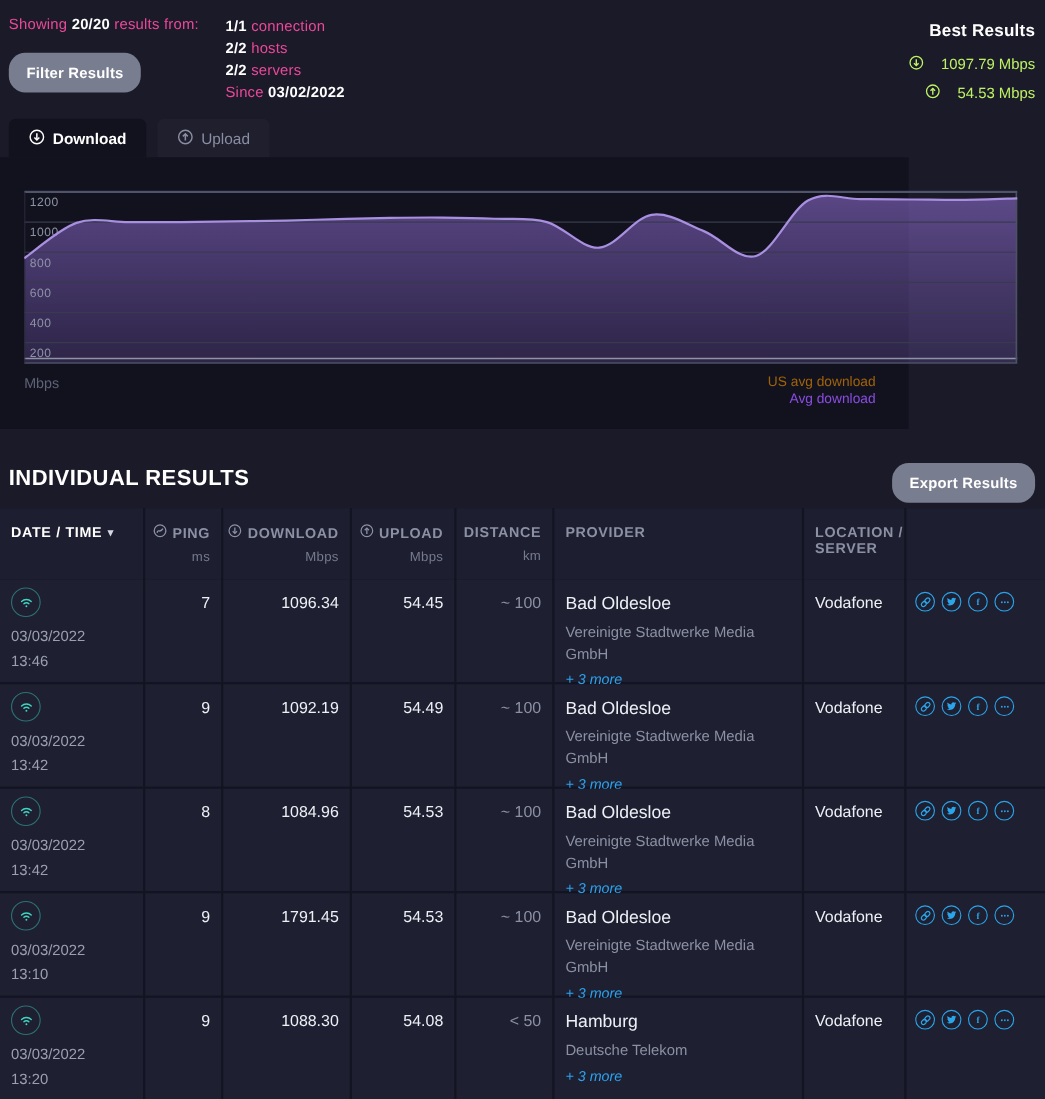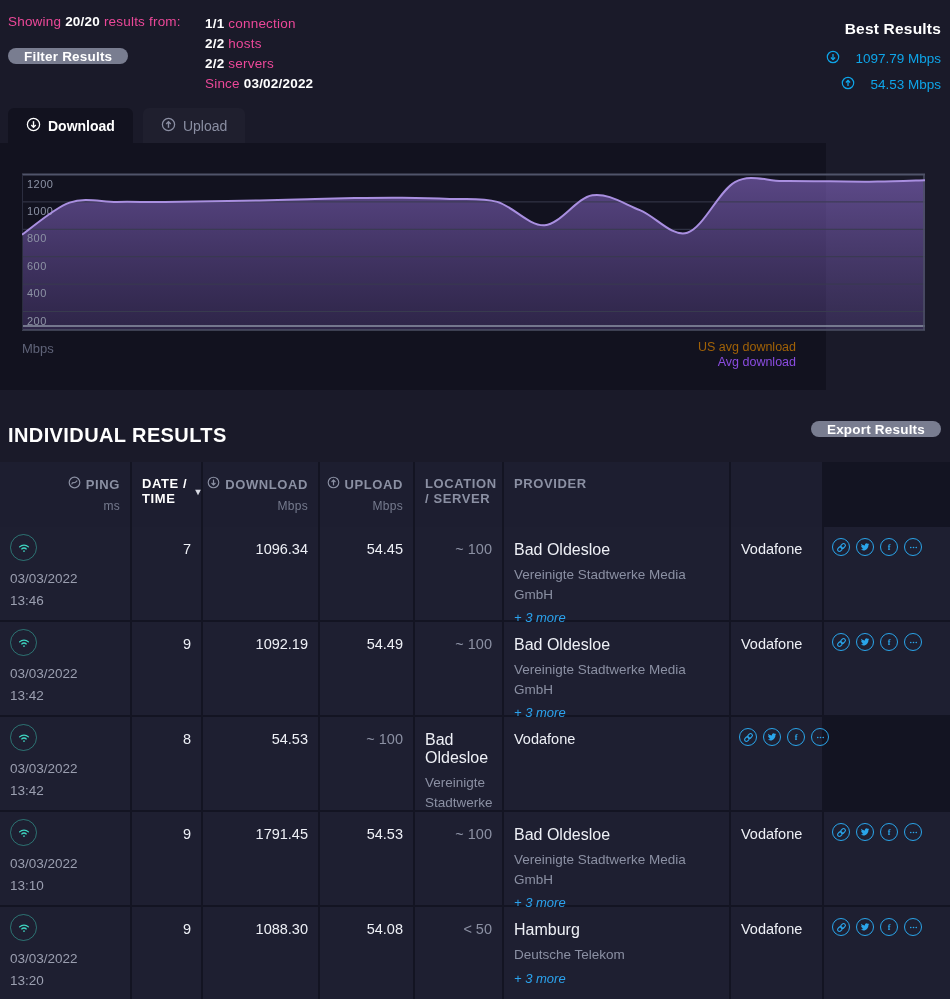--- a/index.html
+++ b/index.html
@@ -12,27 +12,27 @@
     overflow:hidden;
   }
   .muted { color:#ec4899; }
   .white { color:#ffffff; font-weight:bold; }
 
   
   .showing { position:absolute; left:8px; top:14px; font-size:13.5px; letter-spacing:.2px; }
   .stats { position:absolute; left:205px; top:14px; font-size:13.5px; line-height:20px; letter-spacing:.2px; }
   .pill-btn {
     background:#797d90; color:#fff; border:none; border-radius:15px;
-    height:16px; padding:0 16px; font-size:13.5px; font-weight:bold;
+    height:36px; padding:0 16px; font-size:13.5px; font-weight:bold;
     font-family:"Liberation Sans", sans-serif; letter-spacing:.2px; cursor:pointer;
   }
   .filter-btn { position:absolute; left:8px; top:48px; }
   .best { position:absolute; right:9px; top:20px; text-align:right; }
   .best-title { font-size:15.5px; font-weight:bold; color:#fff; margin-bottom:12px; letter-spacing:.2px; }
-  .best-line { font-size:13.5px; color:#0ea5e9; margin-bottom:9px; display:flex; justify-content:flex-end; align-items:center; gap:15px; }
+  .best-line { font-size:13.5px; color:#bef264; margin-bottom:9px; display:flex; justify-content:flex-end; align-items:center; gap:15px; }
   .cicon { display:inline-block; vertical-align:middle; color:inherit; }
 
   
   .tabs { position:absolute; left:8px; top:108px; display:flex; gap:10px; }
   .tab {
     height:35px; padding:0 18px; border-radius:6px 6px 0 0;
     display:flex; align-items:center; gap:7px; font-size:14px; cursor:pointer;
   }
   .tab.active { background:#12121f; color:#fff; font-weight:bold; }
   .tab.inactive { background:#1f1f2e; color:#8a8ea2; }
@@ -189,37 +189,37 @@
     <div class="legend-avg">Avg download</div>
   </div>
 </div>
 
 <h2 class="section-title">INDIVIDUAL RESULTS</h2>
 <button class="pill-btn export-btn">Export Results</button>
 
 <div class="table">
   <div class="thead">
     <div class="trow">
+      <div class="th left">
+        <div class="hline" style="color:#fff;">
+          <span>DATE / TIME</span>
+          <span class="caret">▾</span>
+        </div>
+      </div>
       <div class="th right">
         <div class="hline">
           <span class="cicon">
             <svg width="13" height="13" viewBox="0 0 13 13">
                 <circle cx="6.5" cy="6.5" r="5.3" fill="none" stroke="currentColor" stroke-width="1.2"></circle>
                 <path d="M3.9,7.9 C4.8,4.6 5.8,9 8.9,4.9" fill="none" stroke="currentColor" stroke-width="1.2" stroke-linecap="round"></path>
               </svg>
           </span>
           <span>PING</span>
         </div>
         <div class="unit">ms</div>
-      </div>
-      <div class="th left">
-        <div class="hline" style="color:#fff;">
-          <span>DATE / TIME</span>
-          <span class="caret">▾</span>
-        </div>
       </div>
       <div class="th right">
         <div class="hline">
           <span class="cicon">
             <svg width="13" height="13" viewBox="0 0 14 14">
                 <circle cx="7" cy="7" r="5.7" fill="none" stroke="currentColor" stroke-width="1.2"></circle>
                 <line x1="7" y1="3.9" x2="7" y2="9.5" stroke="currentColor" stroke-width="1.3"></line>
                 <polyline points="4.9,7.5 7,9.6 9.1,7.5" fill="none" stroke="currentColor" stroke-width="1.3"></polyline>
               </svg>
           </span>
@@ -235,25 +235,31 @@
                   <circle cx="7" cy="7" r="5.7" fill="none" stroke="currentColor" stroke-width="1.2"></circle>
                   <line x1="7" y1="3.9" x2="7" y2="9.5" stroke="currentColor" stroke-width="1.3"></line>
                   <polyline points="4.9,7.5 7,9.6 9.1,7.5" fill="none" stroke="currentColor" stroke-width="1.3"></polyline>
                 </g>
               </svg>
           </span>
           <span>UPLOAD</span>
         </div>
         <div class="unit">Mbps</div>
       </div>
+      <div class="th right">
+        <div class="hline">
+            <span>DISTANCE</span>
+          </div>
+        <div class="unit">km</div>
+      </div>
+      <div class="th left">
+        <span>PROVIDER</span>
+      </div>
       <div class="th left">
         <span>LOCATION / SERVER</span>
-      </div>
-      <div class="th left">
-        <span>PROVIDER</span>
       </div>
       <div class="th"></div>
     </div>
   </div>
   <div class="tbody" id="tbody">
   <div class="trow">
     <div class="c-date">
       <span class="wifi">
         <svg width="16" height="16" viewBox="0 0 24 24" fill="none" stroke="currentColor" stroke-width="1.9" stroke-linecap="round">
               <path d="M8.6 13.4 a4.8 4.8 0 0 1 6.8 0"></path>
@@ -360,20 +366,21 @@
         <svg width="16" height="16" viewBox="0 0 24 24" fill="none" stroke="currentColor" stroke-width="1.9" stroke-linecap="round">
               <path d="M8.6 13.4 a4.8 4.8 0 0 1 6.8 0"></path>
               <path d="M5.4 10.3 a9.3 9.3 0 0 1 13.2 0"></path>
               <circle cx="12" cy="16.6" r="1.3" fill="currentColor" stroke="none"></circle>
             </svg>
       </span>
       <div class="date-text">03/03/2022</div>
       <div class="date-text" style="margin-top:0;">13:42</div>
     </div>
     <div class="td num">8</div>
+    <div class="td num">1084.96</div>
     <div class="td num">54.53</div>
     <div class="td num dim">~ 100</div>
     <div class="c-loc">
       <div class="loc-name">Bad Oldesloe</div>
       <div class="loc-server">Vereinigte Stadtwerke Media GmbH</div>
       <a class="more-link">+ 3 more</a>
     </div>
     <div class="c-prov">Vodafone</div>
     <div class="c-share">
       <span class="share-ic">

